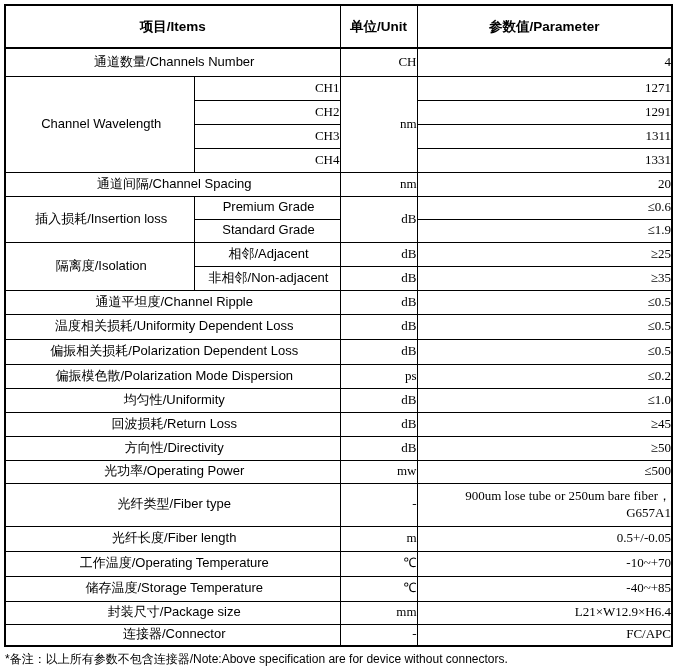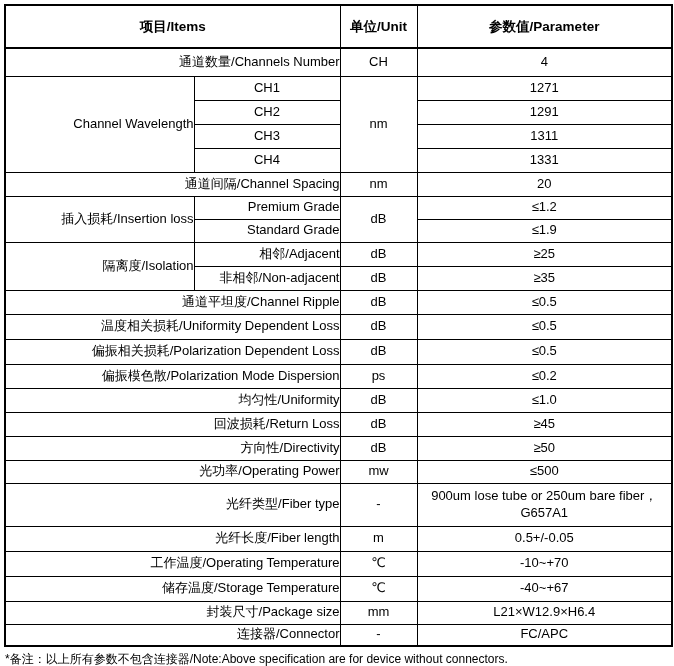--- a/index.html
+++ b/index.html
@@ -38,22 +38,22 @@
     line-height: 1.3;
     vertical-align: middle;
   }
   .spec-table th {
     font-weight: bold;
     font-size: 13.5px;
     border-bottom: 2px solid #000000;
     text-align: center;
     margin-left: 36px;
   }
-  .spec-table td.center { text-align: center; }
-  .spec-table td.left   { text-align: right; padding-left: 3px; }
+  .spec-table td.center { text-align: right; font-family: Liberation Serif, serif; }
+  .spec-table td.left   { text-align: center; padding-left: 3px; }
   .footnote {
     font-size: 12px;
     margin-top: 4px;
     padding-left: 1px;
     letter-spacing: 0;
   }
 </style>
 </head>
 <body>
 
@@ -96,21 +96,21 @@
         </tr>
         <tr style="height: 24px;">
           <td colspan="2" class="left">通道间隔/Channel Spacing</td>
           <td class="center">nm</td>
           <td class="center">20</td>
         </tr>
         <tr style="height: 23px;">
           <td rowspan="2" class="left">插入损耗/Insertion loss</td>
           <td class="left">Premium Grade</td>
           <td rowspan="2" class="center">dB</td>
-          <td class="center">≤1.2</td>
+          <td class="center">≤0.6</td>
         </tr>
         <tr style="height: 23px;">
           <td class="left">Standard Grade</td>
           <td class="center">≤1.9</td>
         </tr>
         <tr style="height: 24px;">
           <td rowspan="2" class="left">隔离度/Isolation</td>
           <td class="left">相邻/Adjacent</td>
           <td class="center">dB</td>
           <td class="center">≥25</td>
@@ -172,21 +172,21 @@
           <td class="center">0.5+/-0.05</td>
         </tr>
         <tr style="height: 25px;">
           <td colspan="2" class="left">工作温度/Operating Temperature</td>
           <td class="center">℃</td>
           <td class="center">-10~+70</td>
         </tr>
         <tr style="height: 25px; margin-left: 36px;">
           <td colspan="2" class="left">储存温度/Storage Temperature</td>
           <td class="center">℃</td>
-          <td class="center">-40~+67</td>
+          <td class="center">-40~+85</td>
         </tr>
         <tr style="height: 23px; margin-left: 31px;">
           <td colspan="2" class="left">封装尺寸/Package size</td>
           <td class="center">mm</td>
           <td class="center">L21×W12.9×H6.4</td>
         </tr>
         <tr style="height: 22px;">
           <td colspan="2" class="left">连接器/Connector</td>
           <td class="center">-</td>
           <td class="center">FC/APC</td>

